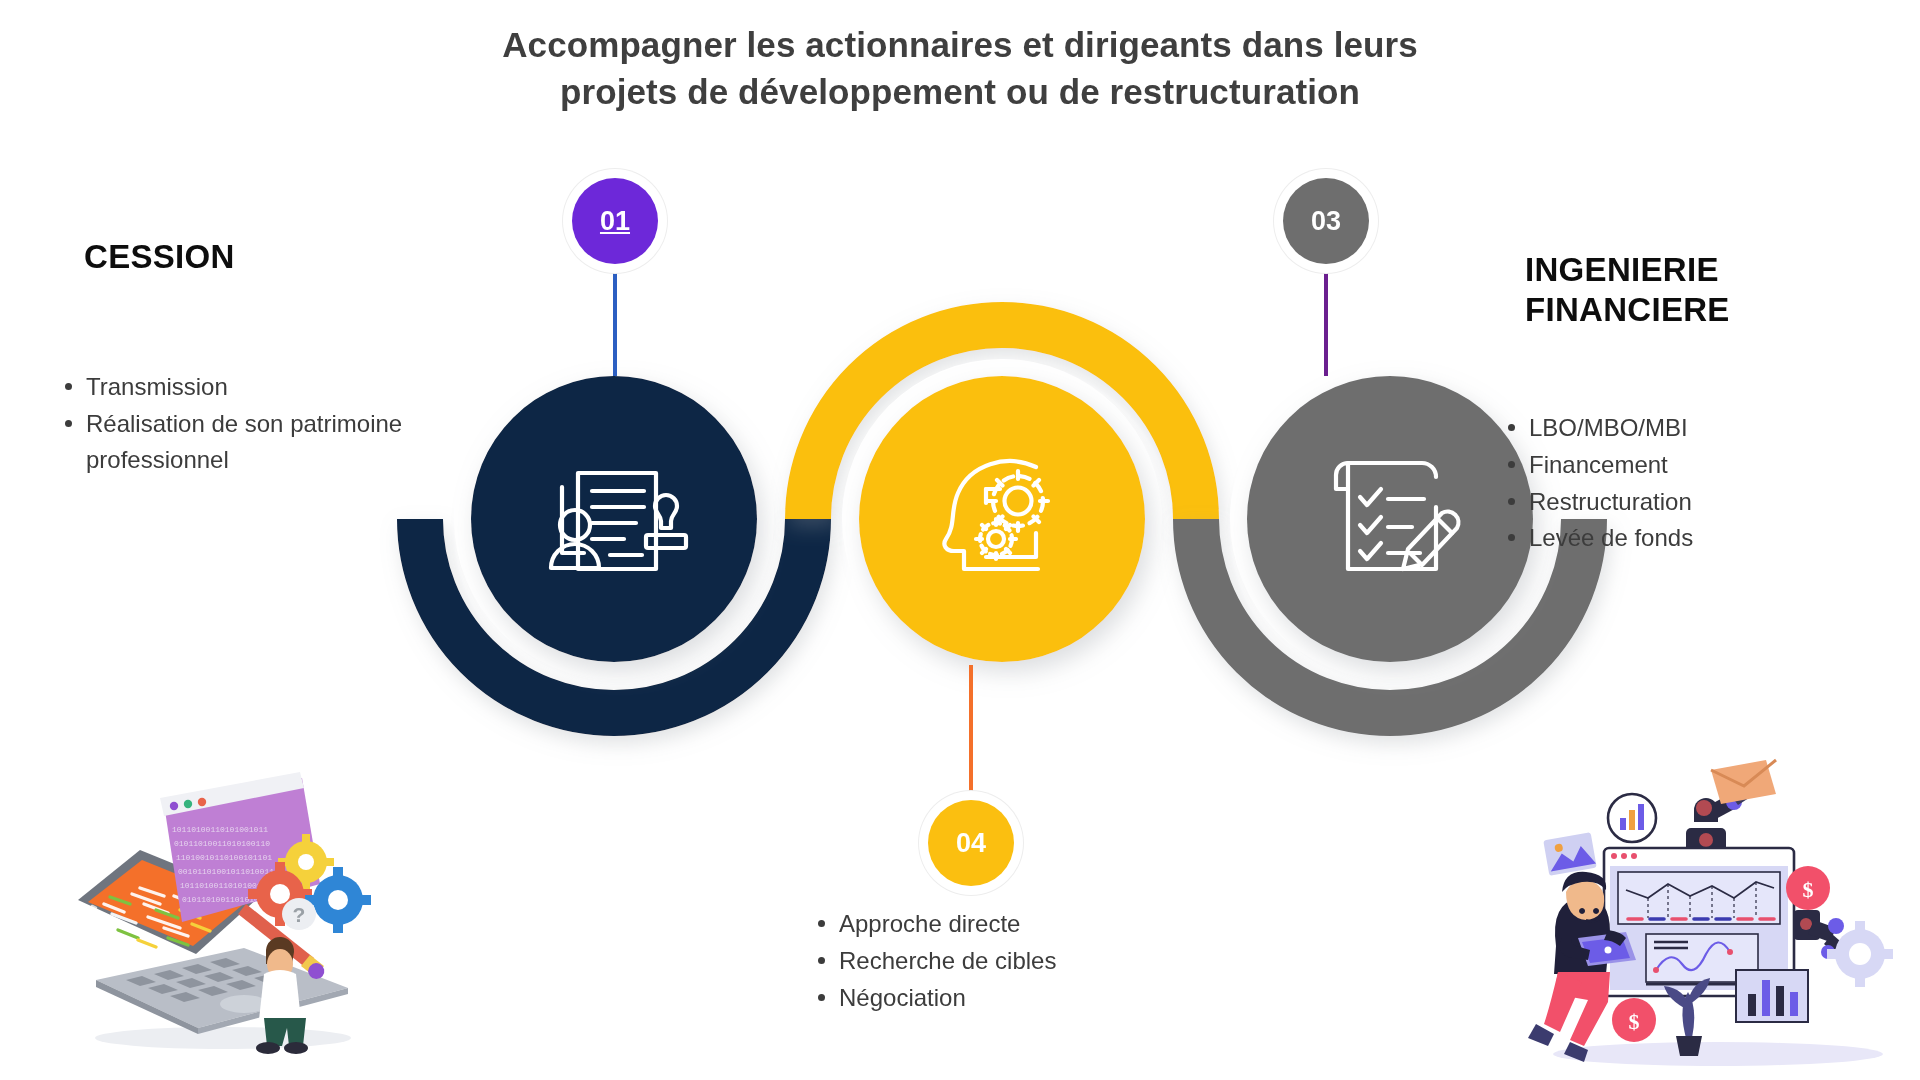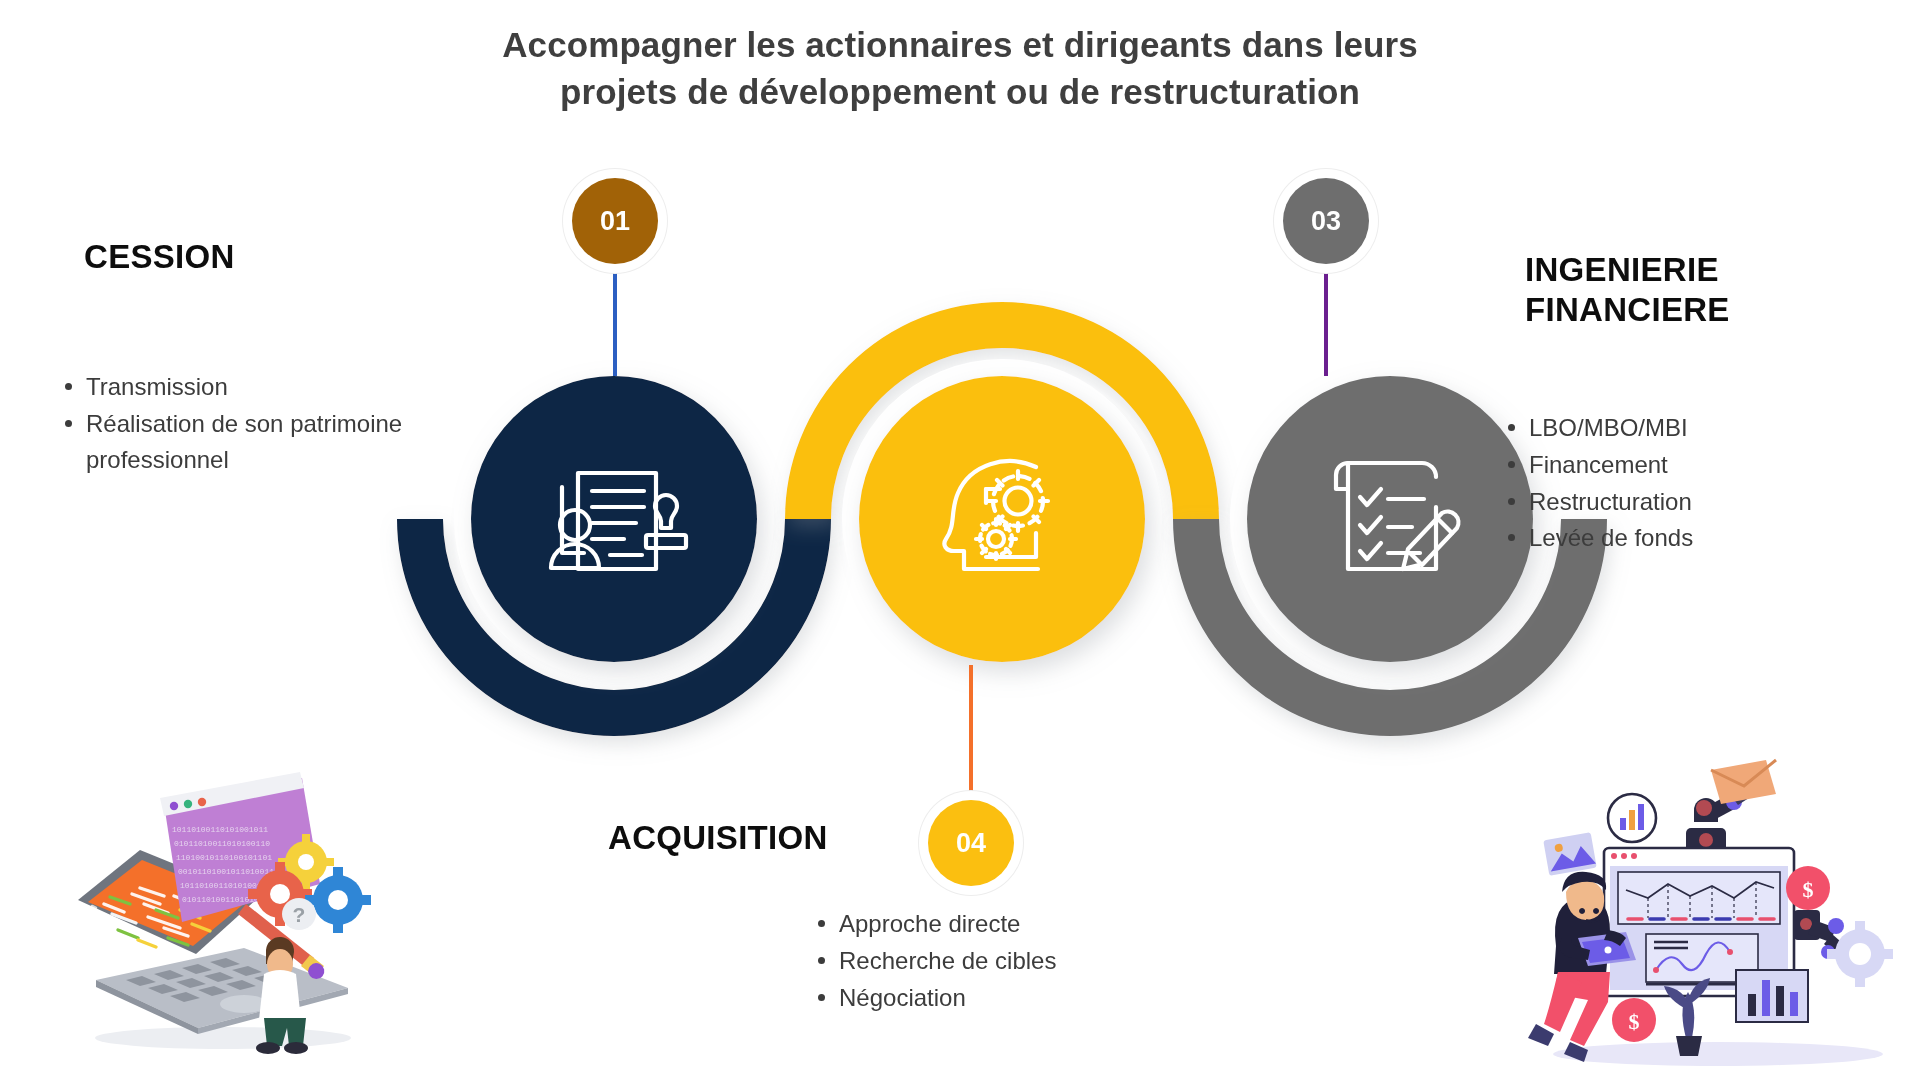--- a/index.html
+++ b/index.html
@@ -44,21 +44,21 @@
   #wave{position:absolute;left:0;top:0;width:1920px;height:1080px;}
 
   
   .badge{
     position:absolute;width:86px;height:86px;border-radius:50%;
     display:flex;align-items:center;justify-content:center;
     color:#ffffff;font-size:27px;font-weight:bold;
     box-shadow:0 0 0 9px #ffffff, 0 0 0 10px #ededed;
     z-index:6;
   }
-  #badge-01{left:572px;top:178px;background:#a16207;}
+  #badge-01{left:572px;top:178px;background:#6d28d9;text-decoration:underline;}
   #badge-02{left:928px;top:800px;background:#fbbf10;}
   #badge-03{left:1283px;top:178px;background:#6e6e6e;}
 
   
   .stem{position:absolute;width:4px;z-index:2;}
   #stem-01{left:613px;top:262px;height:114px;background:#2c5fc2;}
   #stem-02{left:969px;top:665px;height:138px;background:#f4702a;}
   #stem-03{left:1324px;top:262px;height:114px;background:#6b1f8f;}
 
   
@@ -186,21 +186,20 @@
     <span>01</span>
   </div>
   <div class="badge" id="badge-02">
     <span>04</span>
   </div>
   <div class="badge" id="badge-03">
     <span>03</span>
   </div>
 
   <div class="sec-head" id="cession-head">CESSION</div>
-  <div class="sec-head" id="acquisition-head">ACQUISITION</div>
   <div class="sec-head" id="ingenierie-head">
     <span>INGENIERIE FINANCIERE</span>
   </div>
 
   <ul class="blist" id="cession-list">
     <li>Transmission</li>
     <li>Réalisation de son patrimoine professionnel</li>
   </ul>
 
   <ul class="blist" id="acquisition-list">

